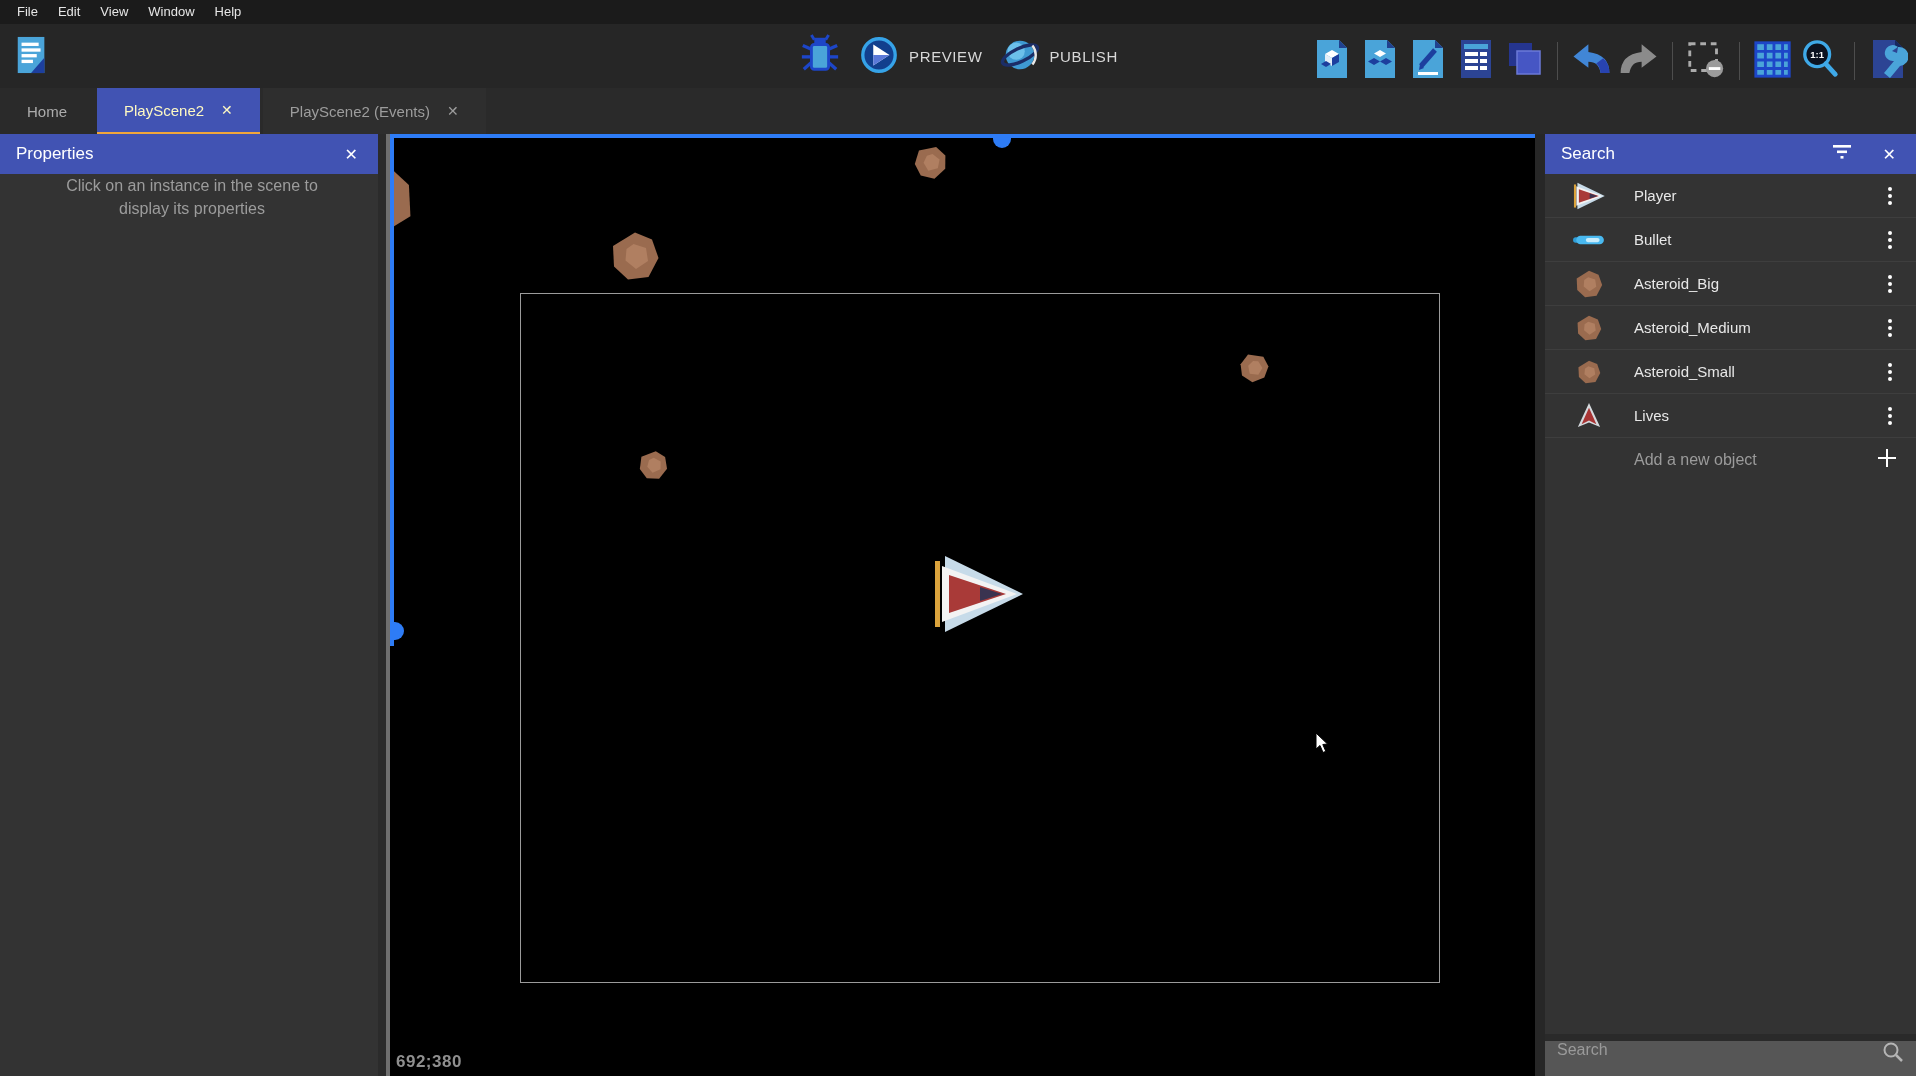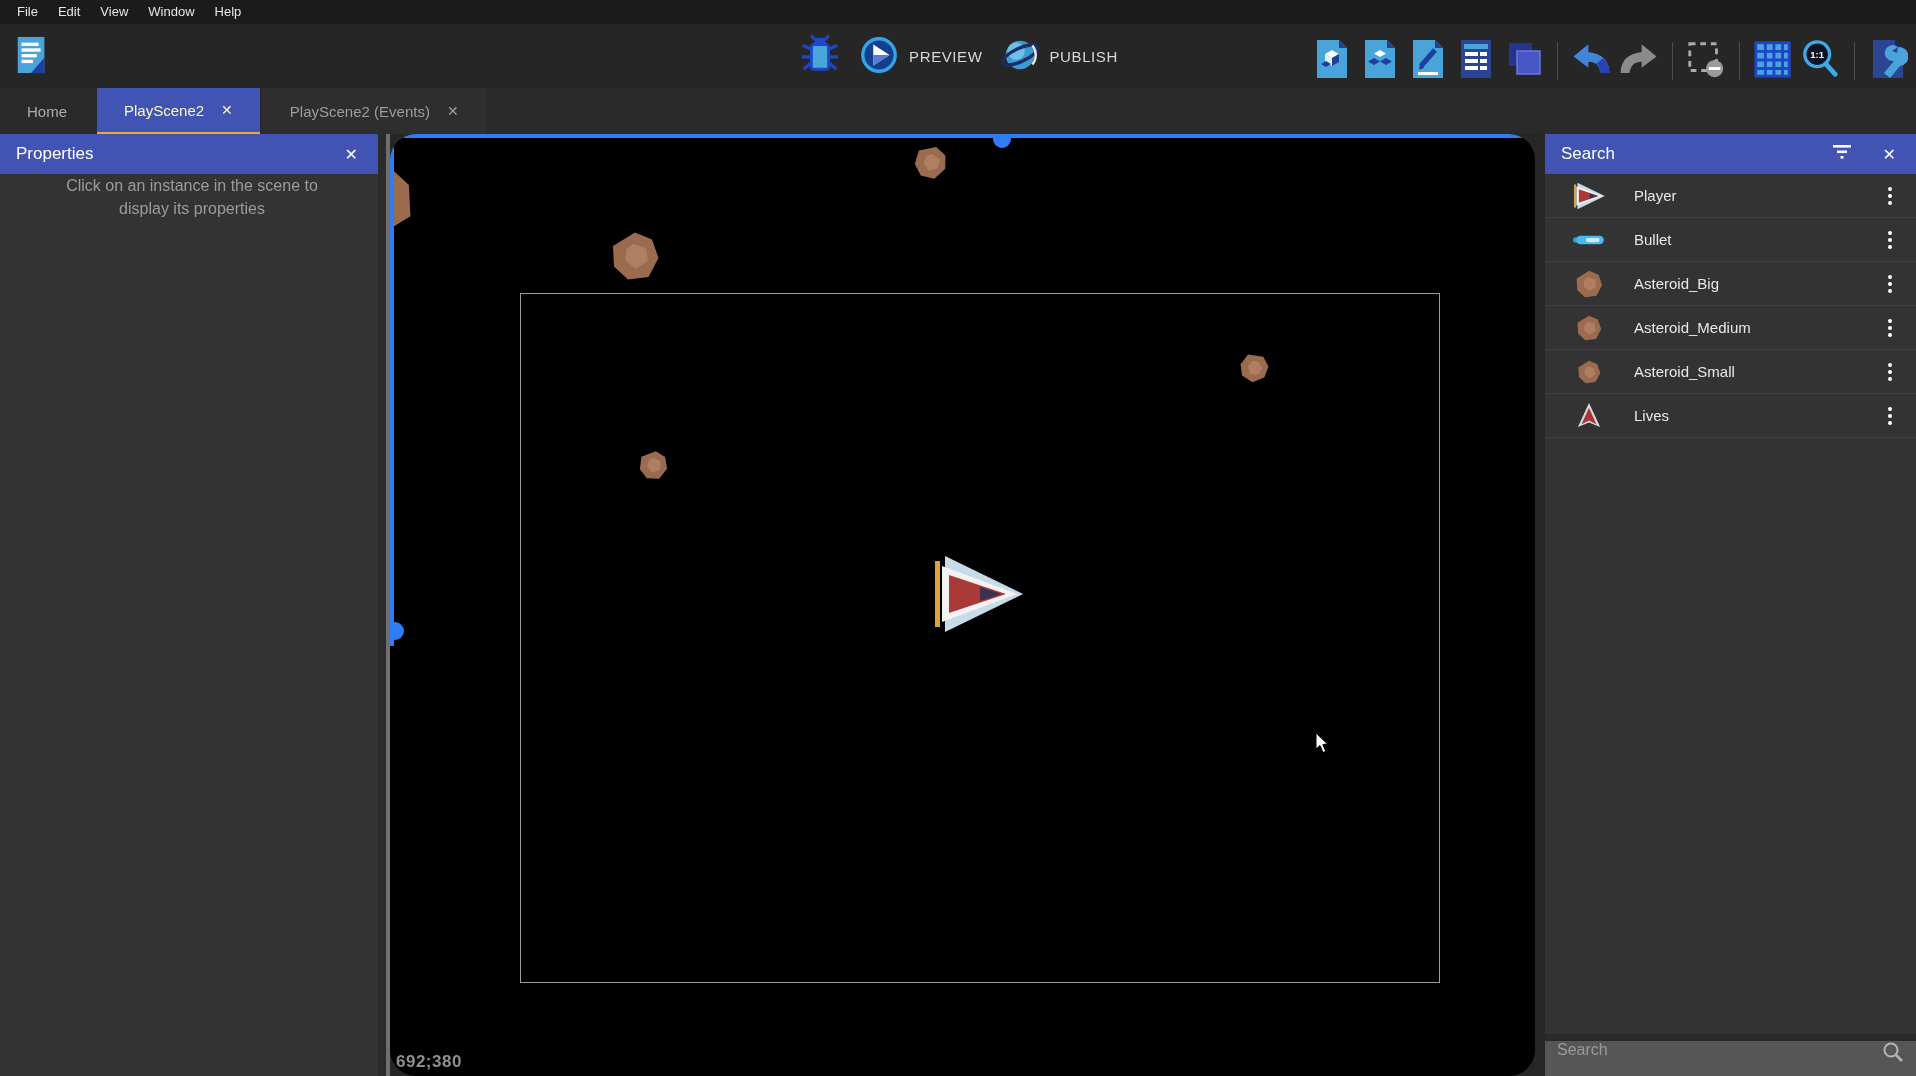--- a/index.html
+++ b/index.html
@@ -34,21 +34,21 @@
   .panel-x { color:#fff; font-size:16px; padding:2px 4px; }
 
   .props-panel { width:378px; background:#333333; display:flex; flex-direction:column; }
   .props-body { flex:1; display:flex; align-items:flex-start; justify-content:center;margin-left:6px; }
   .props-hint { width:300px; text-align:center; color:#9c9c9c; font-size:16px; line-height:1.45; }
 
   .divider-l { width:12px; background:#2b2b2b; border-right:4px solid #6f6f6f; }
   .divider-r { width:10px; background:#272727; }
 
   
-  .scene { width:1145px; position:relative; background:#000; overflow:hidden;border-radius:26px; }
+  .scene { width:1145px; position:relative; background:#000; overflow:hidden; }
   .scroll-h { position:absolute; left:0; top:0; width:100%; height:4px; background:#2e7cf6; }
   .scroll-h-dot { position:absolute; left:603px; top:2px; width:18px; height:12px; border-radius:0 0 9px 9px; background:#2e7cf6; }
   .scroll-v { position:absolute; left:0; top:0; width:4px; height:512px; background:#2e7cf6; }
   .scroll-v-dot { position:absolute; left:2px; top:488px; width:12px; height:18px; border-radius:0 9px 9px 0; background:#2e7cf6; }
   .game-frame { position:absolute; left:130px; top:159px; width:920px; height:690px; border:1px solid #9b9b9b; }
   .coords { position:absolute; left:6px; bottom:4px; color:#8f8f8f; font-size:17px; font-weight:bold; letter-spacing:.5px; }
   #cursor { position:absolute; left:925px; top:598px; }
 
   
   .objects-panel { width:371px; background:#333333; display:flex; flex-direction:column; }
@@ -422,20 +422,29 @@
         </svg>
       </span>
       <span class="obj-label">Lives</span>
       <span class="menu-dots">
           <span></span>
           <span></span>
           <span></span>
         </span>
     </div>
 
+    <div class="add-row">
+      <span class="add-label">Add a new object</span>
+      <span>
+        <svg width="22" height="22" viewBox="0 0 22 22">
+          <line x1="11" y1="2" x2="11" y2="20" stroke="#ffffff" stroke-width="2"></line>
+          <line x1="2" y1="11" x2="20" y2="11" stroke="#ffffff" stroke-width="2"></line>
+        </svg>
+      </span>
+    </div>
 
     <div class="obj-spacer"></div>
 
     <div class="search-strip"></div>
     <div class="search-bar">
       <input type="text" placeholder="Search" style="">
       <span>
         <svg width="22" height="22" viewBox="0 0 22 22">
           <circle cx="9" cy="9" r="6.5" fill="none" stroke="#b5b5b5" stroke-width="2"></circle>
           <line x1="14" y1="14" x2="20" y2="20" stroke="#b5b5b5" stroke-width="2.5"></line>

